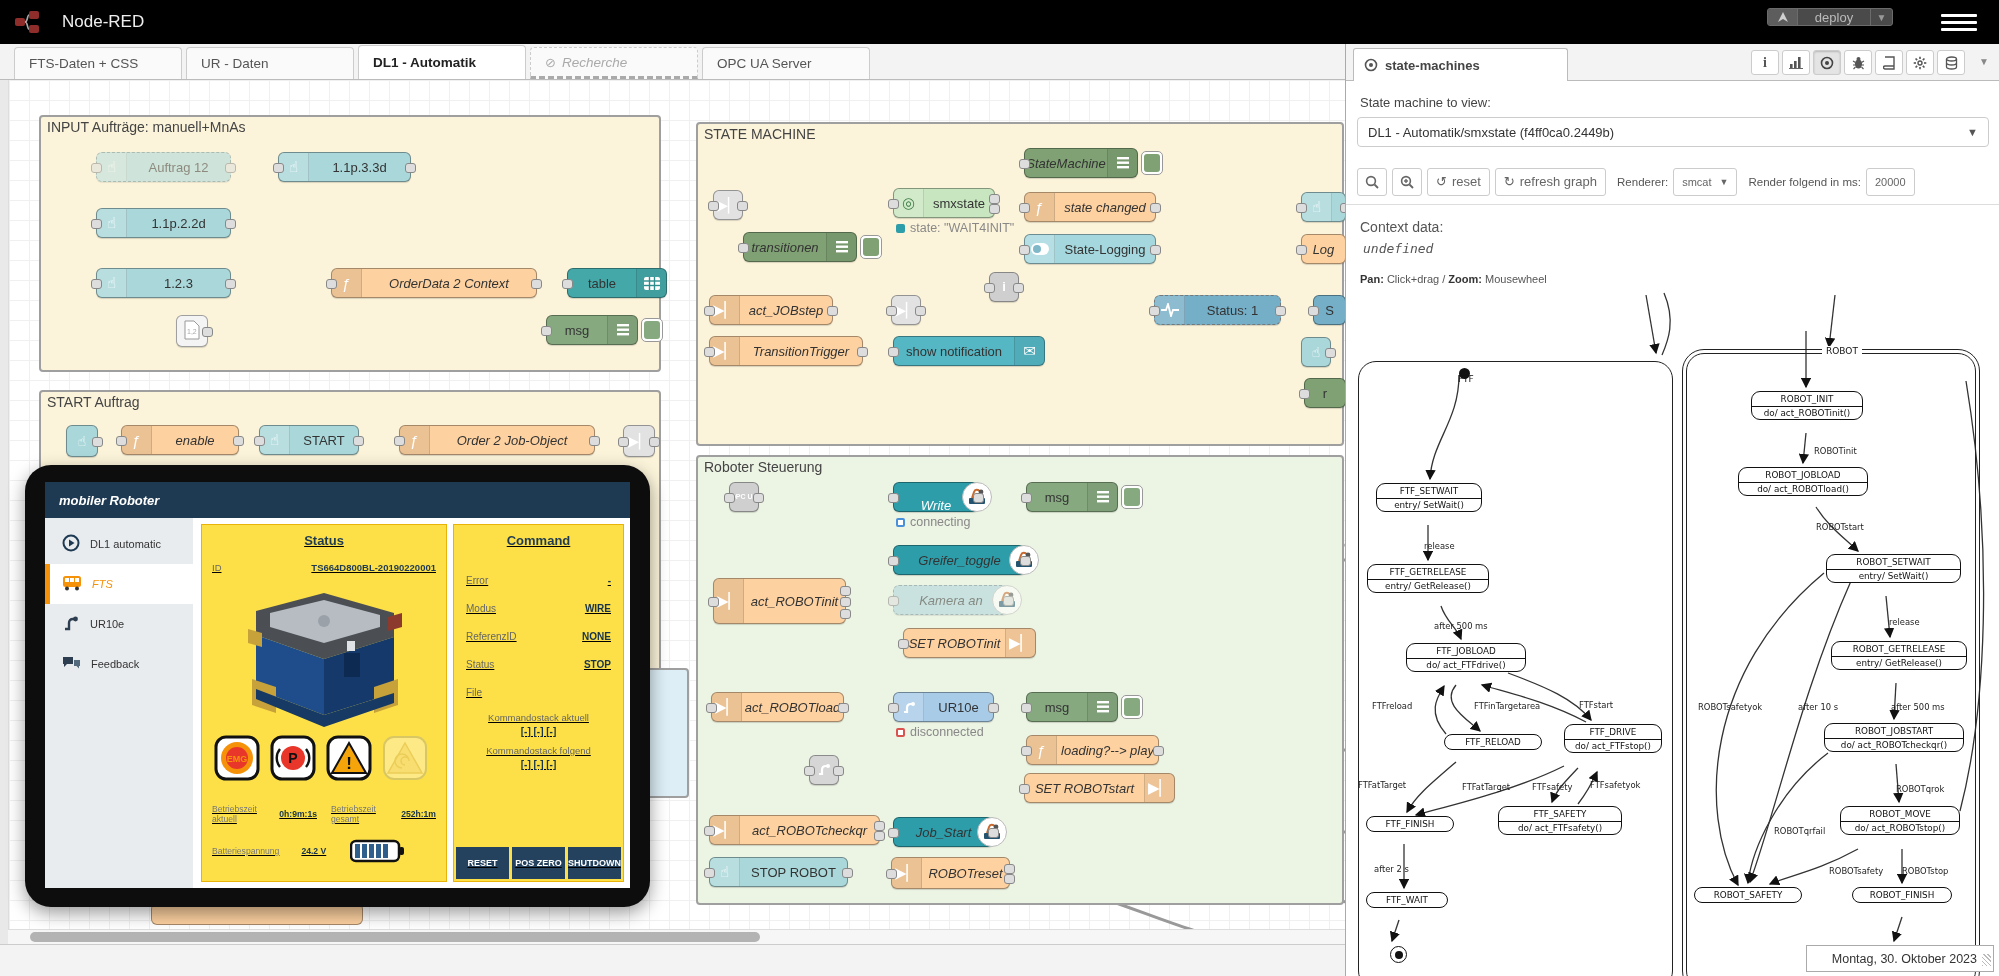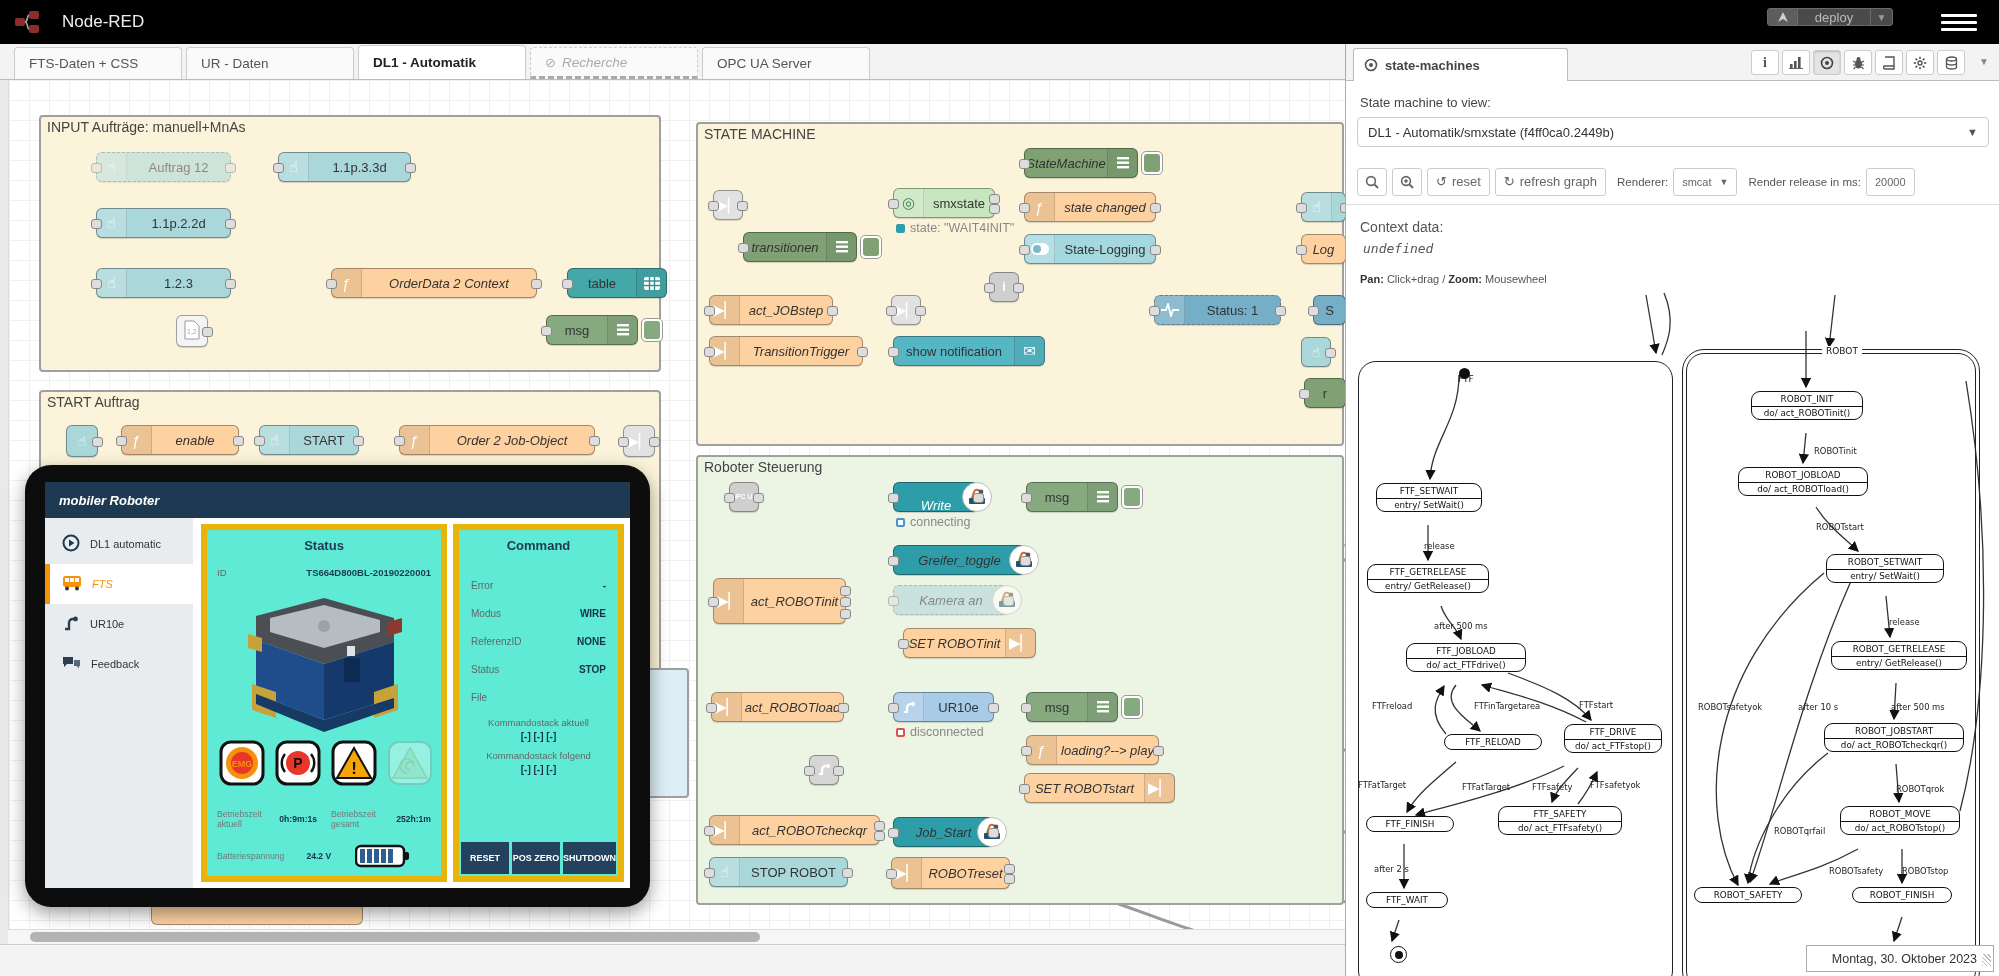--- a/index.html
+++ b/index.html
@@ -53,21 +53,21 @@
 
   
   .tablet { position:absolute; left:25px; top:465px; width:625px; height:442px; background:#0d0d0d; border-radius:26px; z-index:40; box-shadow:0 6px 18px rgba(0,0,0,.4); }
   .screen { position:absolute; left:20px; top:17px; width:585px; height:406px; background:#fff; overflow:hidden; }
   .dash-header { height:36px; background:#1e3a52; color:#fff; display:flex; align-items:center; padding-left:14px; font-size:13px; font-weight:bold; font-style:italic; }
   .dash-body { display:flex; height:370px; }
   .dash-nav { width:148px; background:#e9ecef; padding-top:6px; flex:none; }
   .nav-item { height:40px; display:flex; align-items:center; gap:10px; padding-left:12px; font-size:11px; color:#333; border-left:5px solid transparent; }
   .nav-item.active { background:#fff; border-left-color:#f5920a; color:#f5920a; font-style:italic; }
   .dash-main { flex:1; display:flex; padding:6px 6px 6px 8px; gap:6px; background:#fff; }
-  .panel { border:6px solid #eab308; background:#5eead4; position:relative; }
+  .panel { border:1px solid #eab308; background:#fde047; position:relative;text-decoration:underline; }
   .p-status { width:246px; flex:none; }
   .p-cmd { flex:1; display:flex; flex-direction:column; }
   .panel h3 { text-align:center; font-size:13px; color:#1e3a52; padding-top:8px; }
   .id-row { display:flex; justify-content:space-between; padding:14px 10px 0 10px; font-size:9.5px; }
   .id-row .lab { color:#666; }
   .id-row .val { color:#1e3a52; font-weight:bold; }
   .robot-img { display:block; margin:2px auto 0 auto; }
   .alert-row { display:flex; gap:10px; padding:2px 10px 0 12px; }
   .stat-grid { padding:10px 10px 0 10px; font-size:8.6px; }
   .stat-line { display:flex; align-items:center; margin-top:9px; }
@@ -879,21 +879,21 @@
         </div>
         <div class="ctl-btn">
           <span>↻</span>
           <span>refresh graph</span>
         </div>
         <span style="margin-left:6px">Renderer:</span>
         <div class="ctl-btn" style="font-size:11px;gap:8px">
           <span>smcat</span>
           <span style="font-size:9px">▼</span>
         </div>
-        <span style="margin-left:6px">Render release in ms:</span>
+        <span style="margin-left:6px">Render folgend in ms:</span>
         <div class="ctl-btn" style="font-size:11px">
           <span>20000</span>
         </div>
       </div>
       <div class="sm-ctx-label">Context data:</div>
       <div class="sm-ctx-val">undefined</div>
       <div class="sm-pan">
         <b>Pan:</b><span> Click+drag / </span><b>Zoom:</b><span> Mousewheel</span>
       </div>
       <div class="diagram" id="diagram">
@@ -976,21 +976,21 @@
               <div class="t">FTF_WAIT</div>
             </div>
             <div class="sm-state" style="left: 405px; top: 100px; width: 112px;">
               <div class="t">ROBOT_INIT</div>
               <div class="a">do/ act_ROBOTinit()</div>
             </div>
             <div class="sm-state" style="left: 392px; top: 176px; width: 130px;">
               <div class="t">ROBOT_JOBLOAD</div>
               <div class="a">do/ act_ROBOTload()</div>
             </div>
-            <div class="sm-state" style="left: 480px; top: 263px; width: 118px;">
+            <div class="sm-state" style="left: 480px; top: 263px; width: 135px;">
               <div class="t">ROBOT_SETWAIT</div>
               <div class="a">entry/ SetWait()</div>
             </div>
             <div class="sm-state" style="left: 485px; top: 350px; width: 136px;">
               <div class="t">ROBOT_GETRELEASE</div>
               <div class="a">entry/ GetRelease()</div>
             </div>
             <div class="sm-state" style="left: 478px; top: 432px; width: 140px;">
               <div class="t">ROBOT_JOBSTART</div>
               <div class="a">do/ act_ROBOTcheckqr()</div>

